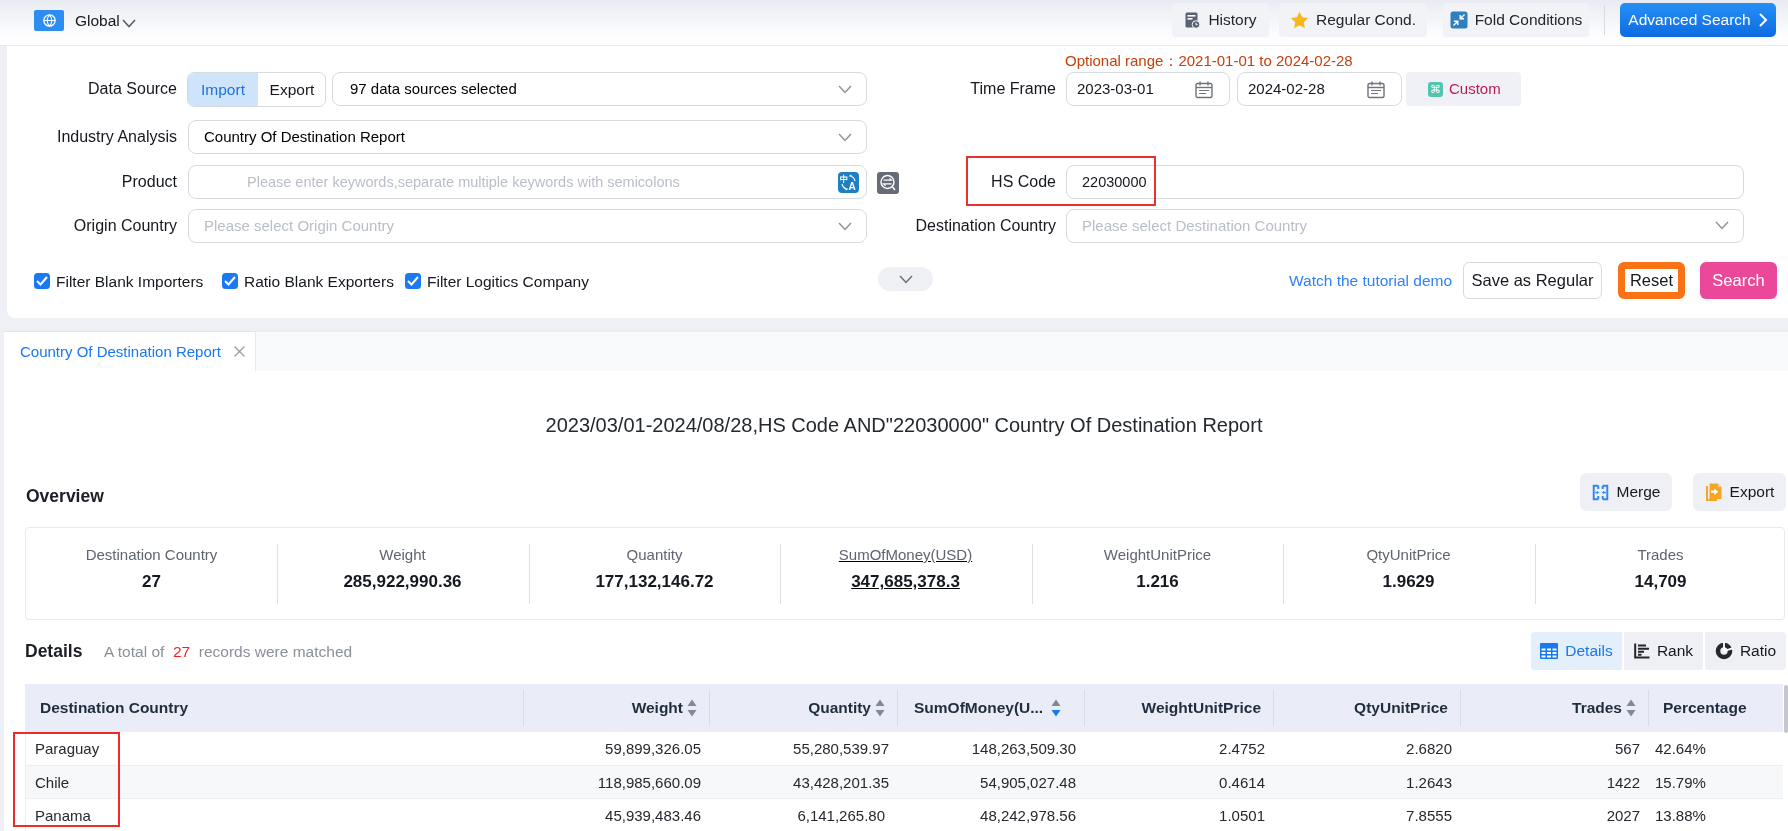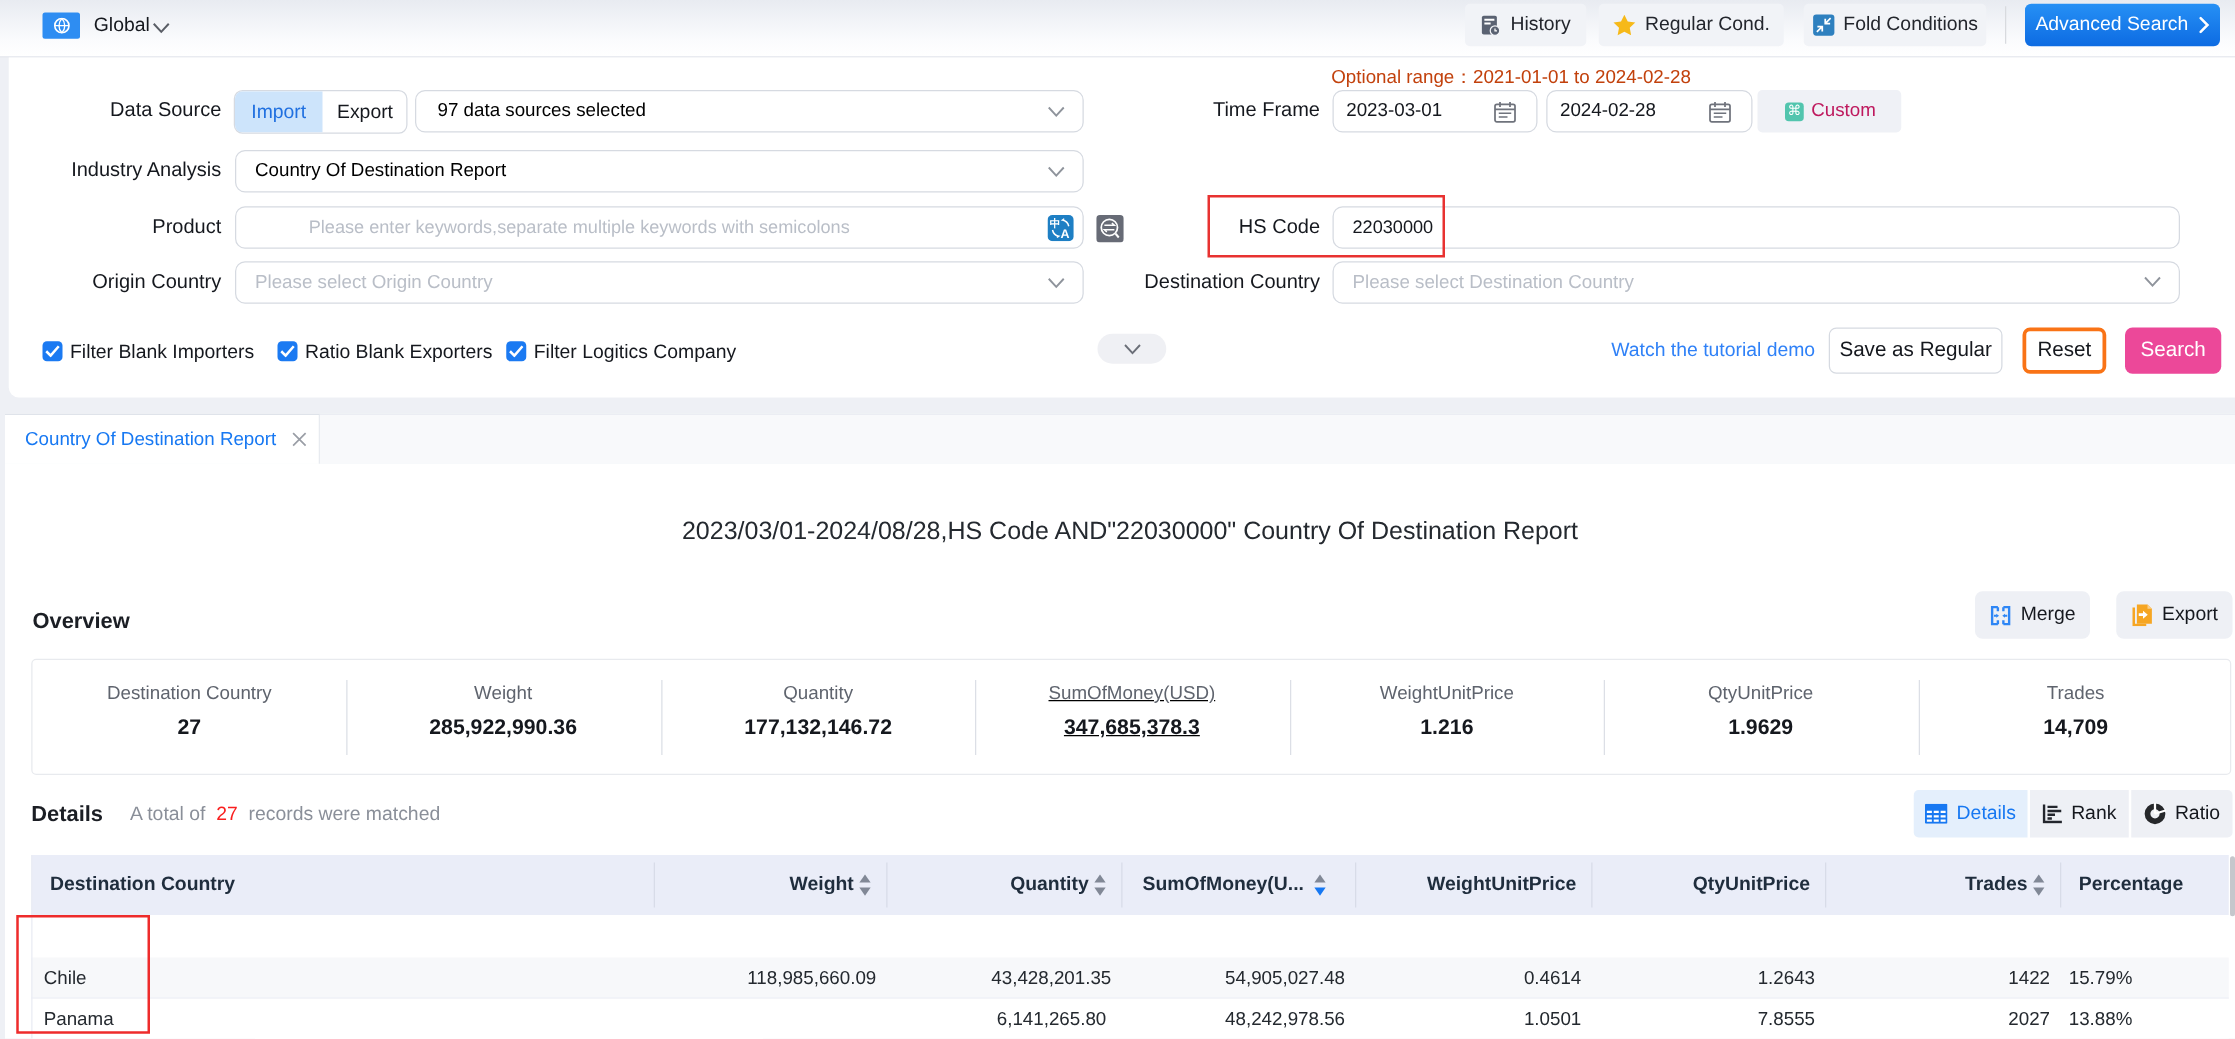--- a/index.html
+++ b/index.html
@@ -43,21 +43,21 @@
 .cblabel { position:absolute; font-size:15.5px; color:#15181e; }
 
 #pill { position:absolute; left:878px; top:267px; width:55px; height:24px; background:#eff0f4; border-radius:12px; }
 #pill svg { position:absolute; left:21px; top:8px; }
 
 #redrange { position:absolute; left:1065px; top:52px; font-size:15px; color:#c2410c;text-align:center; }
 #redrect1 { position:absolute; left:966px; top:156px; width:190px; height:50px; border:2px solid #e83231; }
 
 .formbtn { position:absolute; top:262px; height:37px; border-radius:6px; font-size:16.5px; display:flex; align-items:center; justify-content:center; }
 #btn-save { left:1463px; width:139px; background:#fff; border:1px solid #d6dae1; color:#15181e; }
-#btn-reset { left:1618px; width:67px; background:#fff; border:3px solid #f97316; color:#15181e; }
+#btn-reset { left:1618px; width:67px; background:#fff; border:7px solid #f97316; color:#15181e; }
 #btn-search { left:1700px; width:77px; background:#ec4899; color:#fff; }
 #tutorial { position:absolute; left:1289px; top:272px; font-size:15.5px; color:#2f81f7; }
 
 .dinput { position:absolute; top:72px; height:34px; border:1px solid #d6dae1; border-radius:8px; background:#fff; }
 .dinput .dtext { position:absolute; left:10px; line-height:32px; font-size:15px; color:#15181e; }
 .calicon { position:absolute; top:8px; }
 #custom { position:absolute; left:1406px; top:72px; width:115px; height:34px; background:#eff1f6; border-radius:4px; }
 #customicon { position:absolute; left:22px; top:9.5px; width:15px; height:15px; background:#52c5ae; border-radius:3px; color:#fff; font-size:11px; text-align:center; line-height:15px; }
 #custom .t { position:absolute; left:43px; top:0; line-height:34px; font-size:15px; color:#be185d; }
 
@@ -402,32 +402,43 @@
         </div>
       <div class="th" style="left:1638px;width:120px;">Percentage</div>
       <div class="thborder" style="left:498px;"></div>
       <div class="thborder" style="left:684px;"></div>
       <div class="thborder" style="left:872px;"></div>
       <div class="thborder" style="left:1059px;"></div>
       <div class="thborder" style="left:1248px;"></div>
       <div class="thborder" style="left:1435px;"></div>
       <div class="thborder" style="left:1623px;"></div>
     </div>
+    <div class="row" style="top:48px;">
+      <div class="cell" style="left:10px;width:480px;">Paraguay</div>
+      <div class="cell r" style="left:498px;width:186px;">59,899,326.05</div>
+      <div class="cell r" style="left:684px;width:188px;">55,280,539.97</div>
+      <div class="cell r" style="left:872px;width:187px;">148,263,509.30</div>
+      <div class="cell r" style="left:1059px;width:189px;">2.4752</div>
+      <div class="cell r" style="left:1248px;width:187px;">2.6820</div>
+      <div class="cell r" style="left:1435px;width:188px;">567</div>
+      <div class="cell" style="left:1630px;width:120px;">42.64%</div>
+    </div>
     <div class="row alt" style="top:81.5px;">
       <div class="cell" style="left:10px;width:480px;">Chile</div>
       <div class="cell r" style="left:498px;width:186px;">118,985,660.09</div>
       <div class="cell r" style="left:684px;width:188px;">43,428,201.35</div>
       <div class="cell r" style="left:872px;width:187px;">54,905,027.48</div>
       <div class="cell r" style="left:1059px;width:189px;">0.4614</div>
       <div class="cell r" style="left:1248px;width:187px;">1.2643</div>
       <div class="cell r" style="left:1435px;width:188px;">1422</div>
       <div class="cell" style="left:1630px;width:120px;">15.79%</div>
     </div>
     <div class="row" style="top:115px;height:32px;border-bottom:none;">
       <div class="cell" style="left:10px;width:480px;">Panama</div>
+      <div class="cell r" style="left:498px;width:186px;">45,939,483.46</div>
       <div class="cell r" style="left:680px;width:188px;">6,141,265.80</div>
       <div class="cell r" style="left:872px;width:187px;">48,242,978.56</div>
       <div class="cell r" style="left:1059px;width:189px;">1.0501</div>
       <div class="cell r" style="left:1248px;width:187px;">7.8555</div>
       <div class="cell r" style="left:1435px;width:188px;">2027</div>
       <div class="cell" style="left:1630px;width:120px;">13.88%</div>
     </div>
     <div style="position:absolute;left:0;top:0;width:1px;height:147px;background:#e9ecf3;"></div>
   </div>
   <div id="redrect2"></div>

